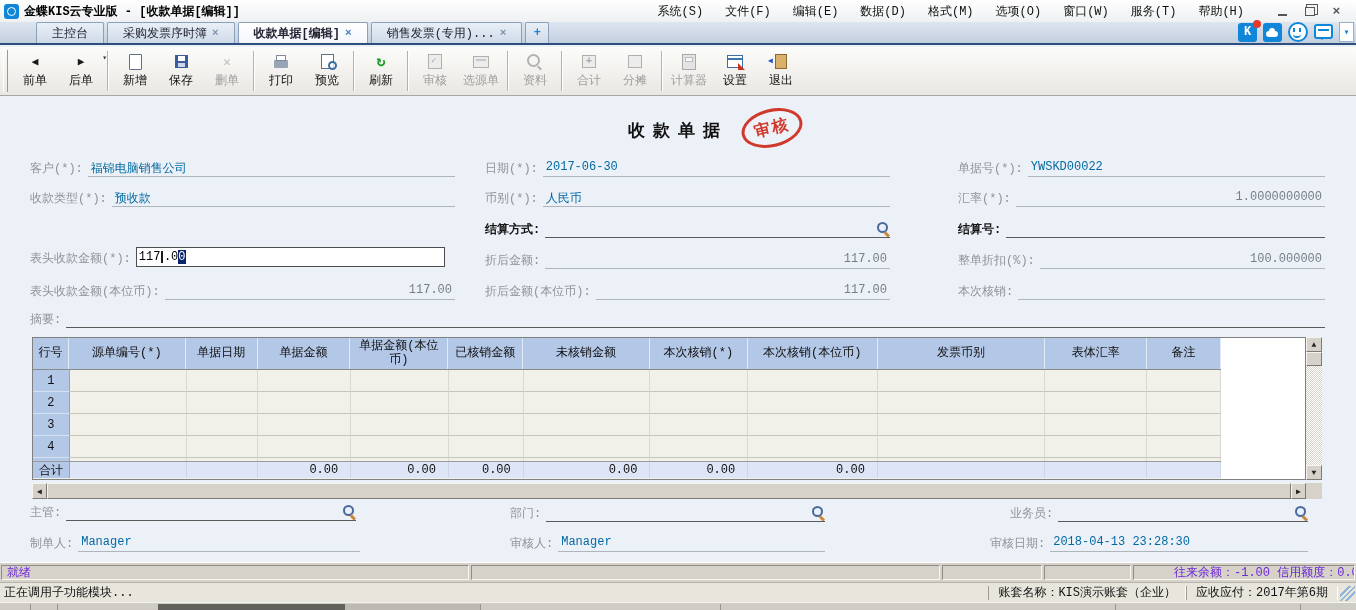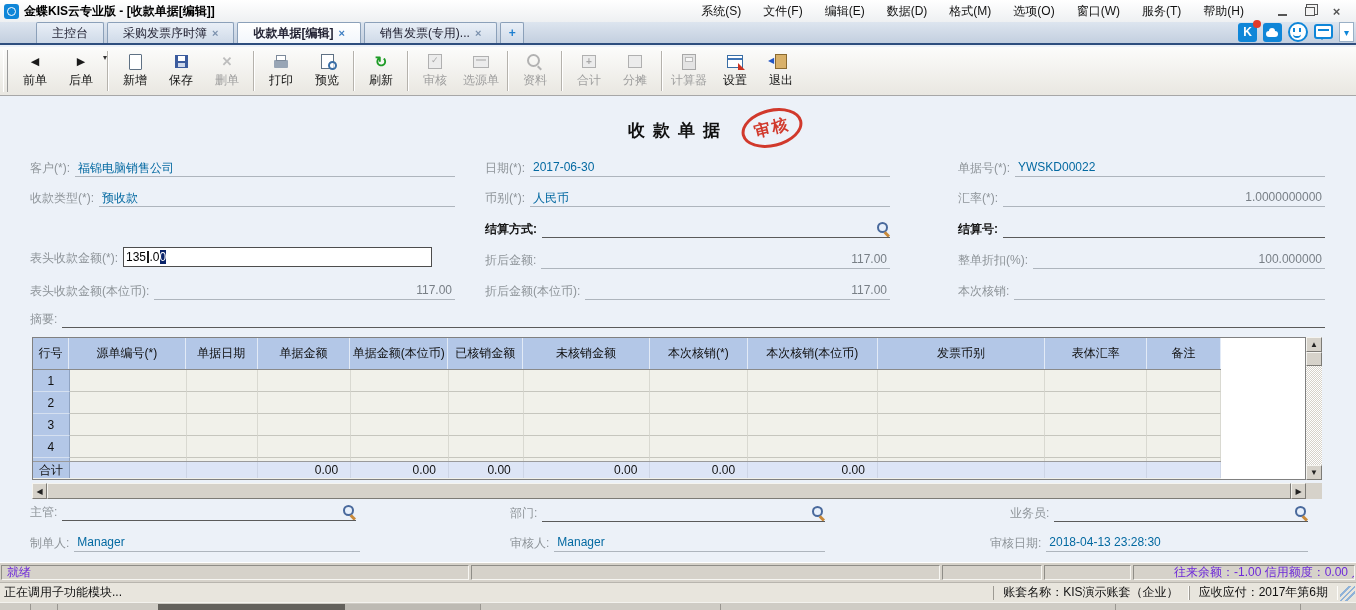--- a/index.html
+++ b/index.html
@@ -1,17 +1,17 @@
 <!DOCTYPE html>
 <html><head>
 <meta charset="utf-8">
 <style>
   html,body{margin:0;padding:0;}
   .screen{position:relative;width:1356px;height:610px;background:#ecf1f8;overflow:hidden;
-          font-family:Liberation Sans, sans-serif;font-size:12px;color:#333;}
+          font-family:Liberation Mono, monospace;font-size:12px;color:#333;}
   
   .titlebar{position:absolute;left:0;top:0;width:1356px;height:22px;background:linear-gradient(#ffffff,#eef0f2);
             display:flex;align-items:center;border-bottom:1px solid #d8dce2;}
   .app-icon{width:15px;height:15px;margin:0 5px 0 4px;background:#0f86d8;border-radius:3px;position:relative;flex:none;}
   .app-icon::after{content:"";position:absolute;left:3px;top:3px;width:7px;height:7px;border:1.5px solid #fff;border-radius:50%;}
   .title-text{font-weight:bold;color:#000;white-space:nowrap;}
   .menubar{display:flex;margin-left:auto;align-items:flex-end;}
   .menu-item{padding:0 11px;color:#111;cursor:default;white-space:nowrap;}
   .winbtns{display:flex;margin:0 6px 0 14px;}
   .wb{width:27px;height:18px;display:flex;align-items:center;justify-content:center;color:#555;}
@@ -301,21 +301,21 @@
     <span class="flabel">客户(*):</span>
     <span class="fline">福锦电脑销售公司</span>
   </div>
   <div class="field" style="left:30px;top:190px;width:425px;">
     <span class="flabel">收款类型(*):</span>
     <span class="fline">预收款</span>
   </div>
   <div class="field" style="left:30px;top:250px;width:425px;">
     <span class="flabel">表头收款金额(*):</span>
     <span class="amount-box">
-        <span>135</span>
+        <span>117</span>
         <span class="caret-ibeam"></span>
         <span>.0</span>
         <span class="selpart">0</span>
       </span>
   </div>
   <div class="field" style="left:30px;top:283px;width:425px;">
     <span class="flabel">表头收款金额(本位币):</span>
     <span class="fline right">117.00</span>
   </div>
 

